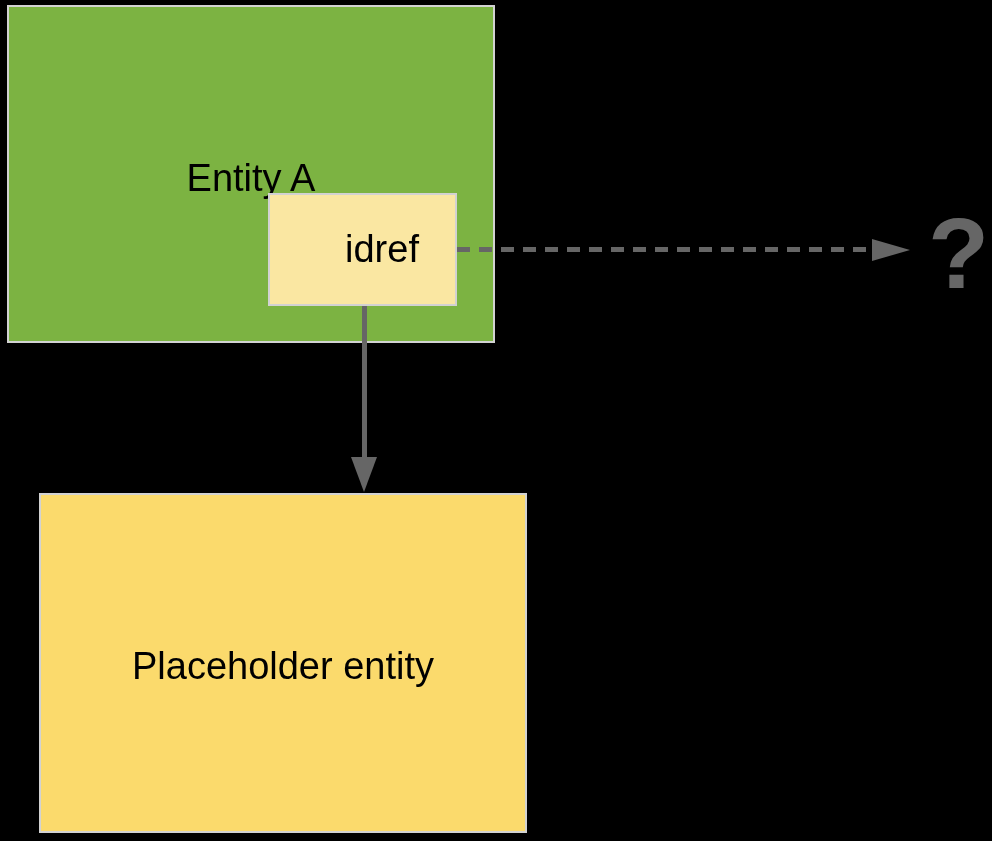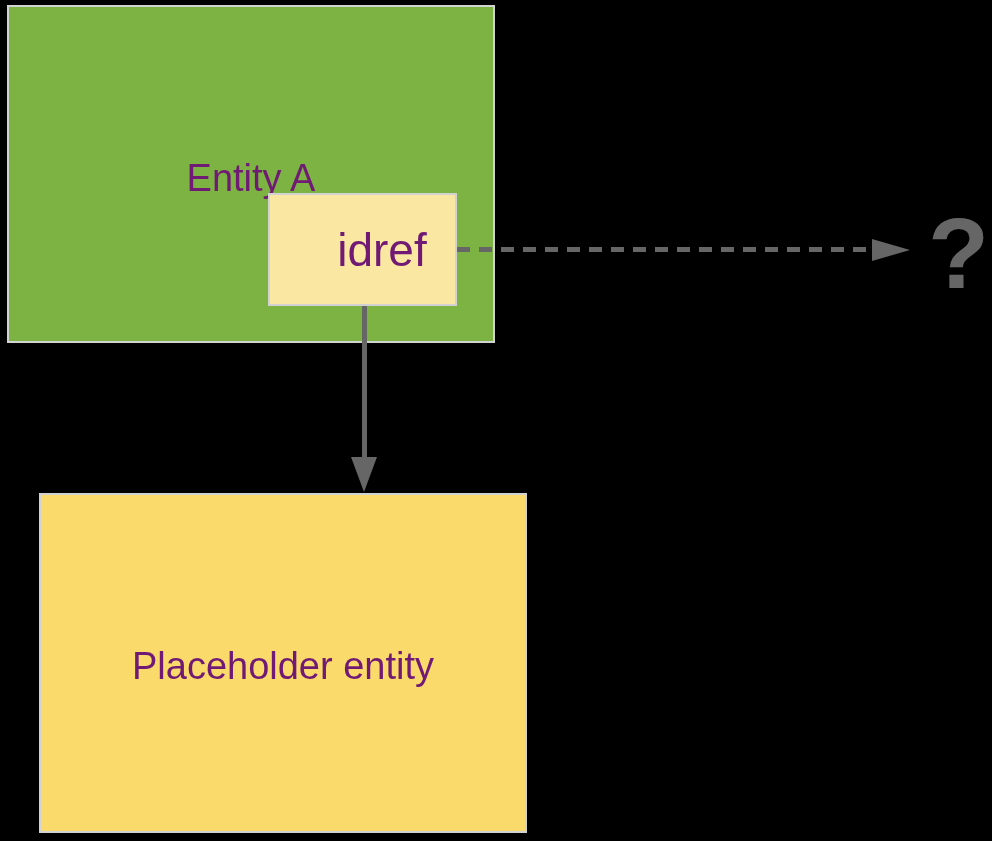--- a/index.html
+++ b/index.html
@@ -18,42 +18,42 @@
   .box {
     position: absolute;
     box-sizing: border-box;
     border: 2px solid #D2D2D2;
     display: flex;
     align-items: center;
     justify-content: center;
   }
   .box .label {
     font-size: 38px;
-    color: #701a75;
+    color: #000000;
     white-space: nowrap;
   }
   .entity-a {
     left: 7px; top: 5px;
     width: 488px; height: 338px;
     background: #7CB342;
   }
   .entity-a .label { transform: translateY(4px); }
   .placeholder {
     left: 7px; top: 493px;
     width: 488px; height: 340px;
     background: #FBDA6C;
   }
   .placeholder .label { transform: translateY(3px); }
   .idref {
     left: 268px; top: 193px;
     width: 189px; height: 113px;
     background: #FAE7A2;
     z-index: 2;
   }
-  .idref .label { font-size: 46px; margin-left: 39px; }
+  .idref .label { font-size: 38px; margin-left: 39px; }
 
   .dashed-line {
     position: absolute;
     left: 457px; top: 247px;
     width: 415px; height: 5px;
     background: repeating-linear-gradient(90deg,
       #666666 0px, #666666 13px,
       transparent 13px, transparent 22px);
     z-index: 3;
   }

